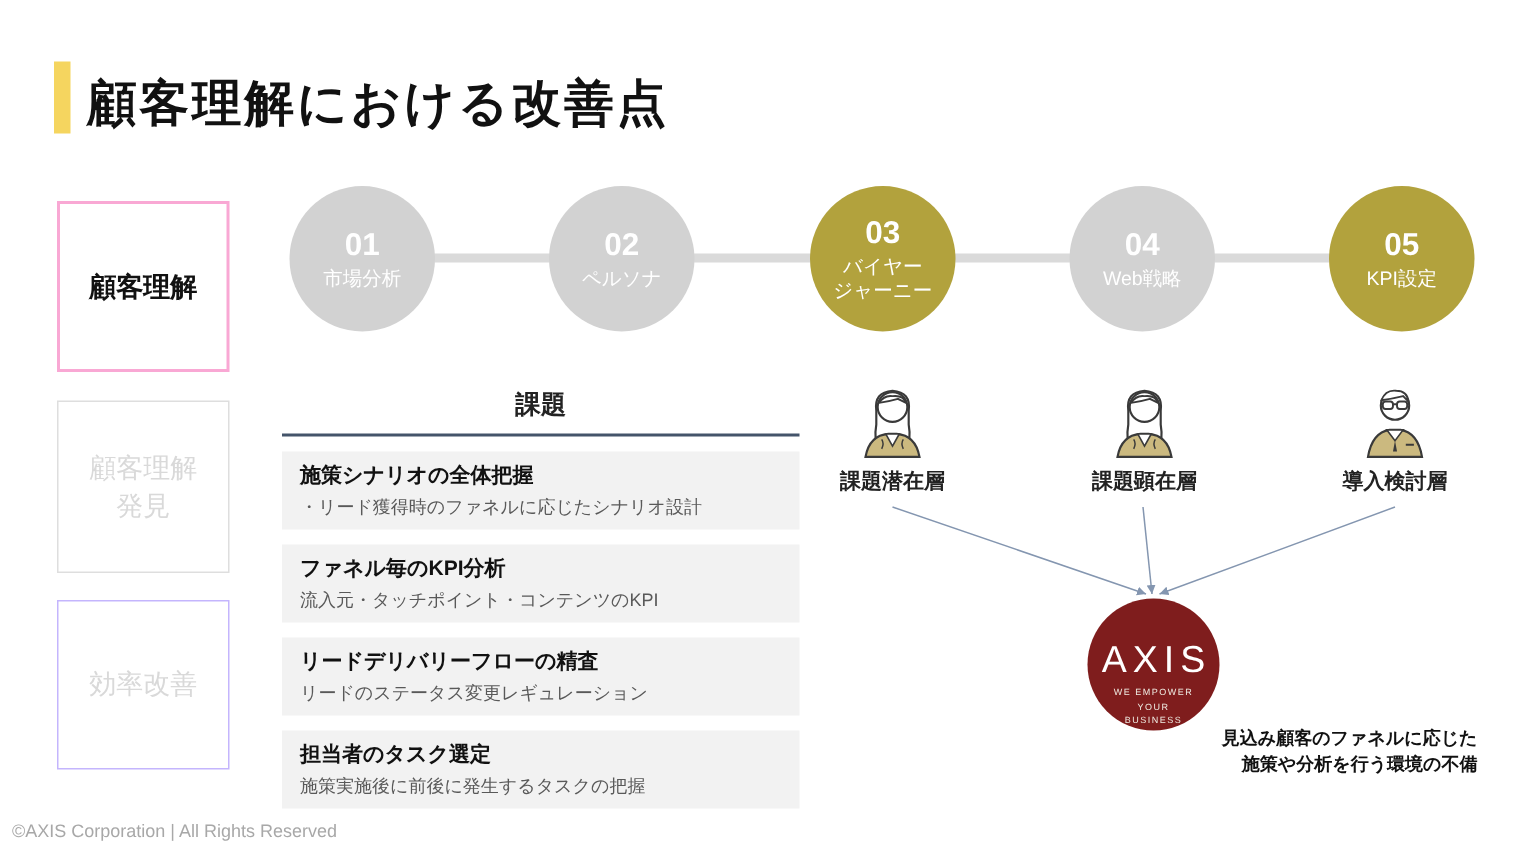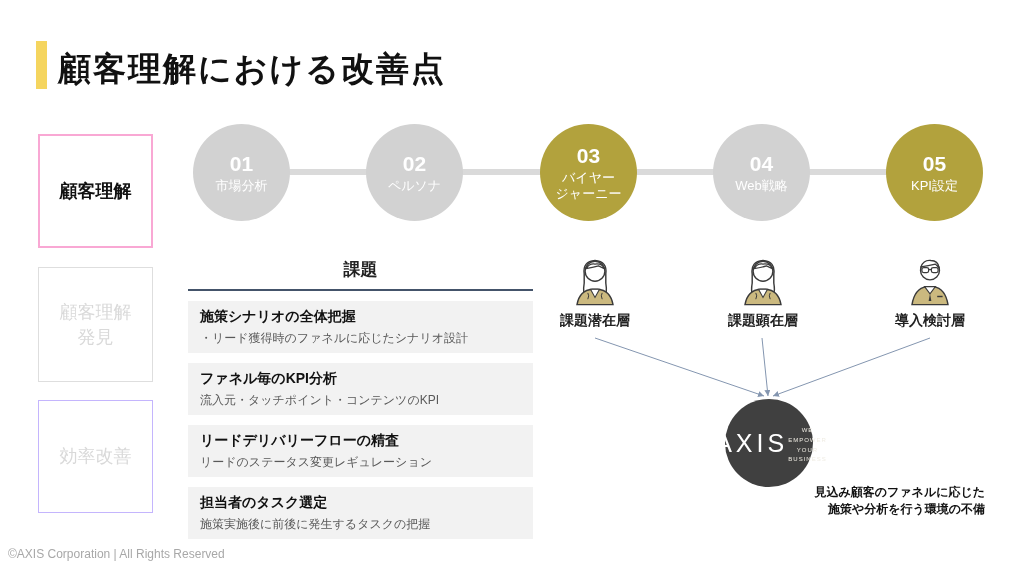--- a/index.html
+++ b/index.html
@@ -43,21 +43,21 @@
   .persona { position: absolute; top: 256px; width: 120px; text-align: center; }
   .p1 { left: 535px; } .p2 { left: 703px; } .p3 { left: 870px; }
   .persona svg { display: block; margin: 0 auto; }
   .persona-label { font-size: 14px; font-weight: bold; color: #222; margin-top: 2px; }
 
   
   .arrows { position: absolute; left: 540px; top: 334px; width: 460px; height: 66px; }
 
   
   .logo-circle { position: absolute; left: 725px; top: 399px; width: 88px; height: 88px; border-radius: 50%;
-    background: #404040; color: #fff; display: flex; flex-direction: row; align-items: center; justify-content: center; text-align: center; }
+    background: #7f1d1d; color: #fff; display: flex; flex-direction: column; align-items: center; justify-content: flex-end; text-align: center; }
   .logo-brand { font-size: 25px; letter-spacing: 4px; font-weight: 500; line-height: 1; margin-left: 4px; }
   .logo-tagline { font-size: 6px; letter-spacing: 1px; line-height: 1.6; margin-top: 5px; white-space: pre-line; color: #efece3; }
 
   
   .conclusion { position: absolute; left: 553px; top: 484px; width: 432px; text-align: right;
     font-size: 12px; font-weight: bold; line-height: 1.45; color: #111; white-space: pre-line; }
 
   
   .footer { position: absolute; left: 8px; top: 547px; font-size: 12px; color: #a8a8a8; }
 </style>

